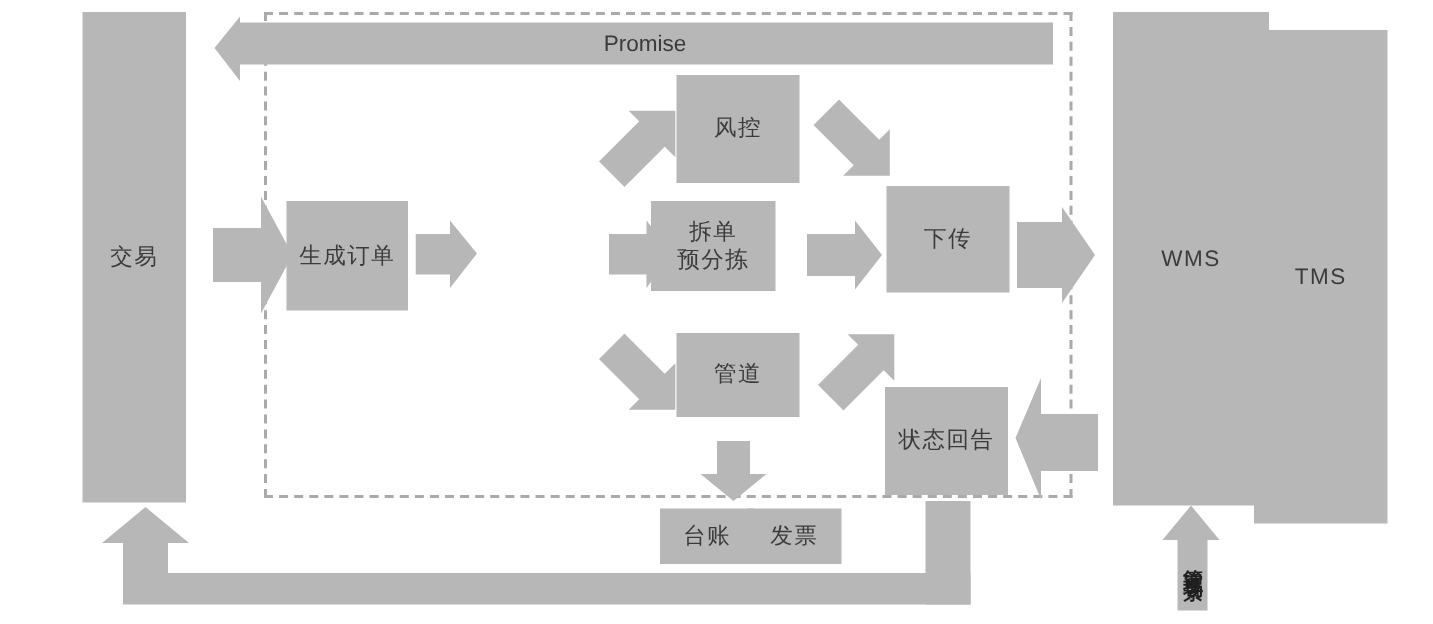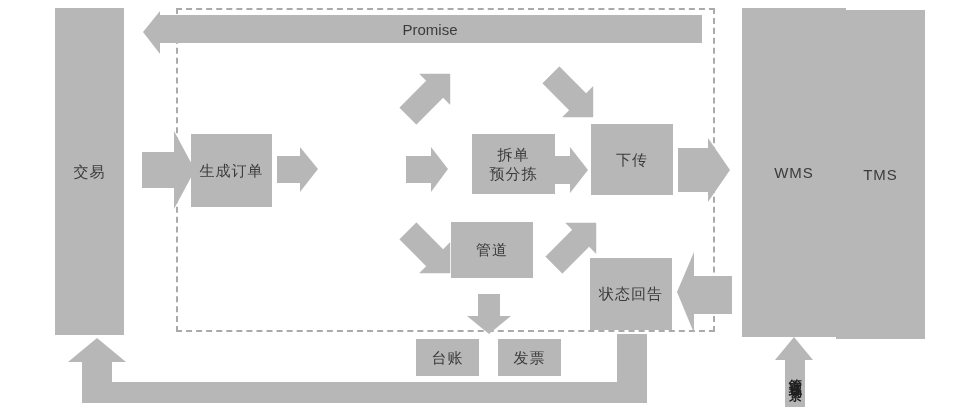--- a/index.html
+++ b/index.html
@@ -60,53 +60,56 @@
 
   <div class="box" style="left:55px;top:8px;width:69px;height:327px">
     <span>交易</span>
   </div>
 
   <div class="box" style="left:191px;top:134px;width:81px;height:73px">
     <span>生成订单</span>
   </div>
 
 
-  <div class="box" style="left:472px;top:134px;width:83px;height:60px">
+  <div class="box" style="left:434px;top:134px;width:83px;height:60px">
     <div>
       <div>拆单</div>
       <div>预分拣</div>
     </div>
   </div>
 
+  <div class="box" style="left:451px;top:50px;width:82px;height:72px">
+    <span>风控</span>
+  </div>
 
   <div class="box" style="left:451px;top:222px;width:82px;height:56px">
     <span>管道</span>
   </div>
 
   <div class="box" style="left:591px;top:124px;width:82px;height:71px">
     <span>下传</span>
   </div>
 
   <div class="box" style="left:590px;top:258px;width:82px;height:72px">
     <span>状态回告</span>
   </div>
 
-  <div class="box" style="left:416px;top:339px;width:63px;height:37px">
+  <div class="box" style="left:440px;top:339px;width:63px;height:37px">
     <span>台账</span>
   </div>
 
   <div class="box" style="left:498px;top:339px;width:63px;height:37px">
     <span>发票</span>
   </div>
 
   <div class="box" style="left:742px;top:8px;width:104px;height:329px;z-index:2">
     <span>WMS</span>
   </div>
 
-  <div class="box" style="left:836px;top:10px;width:89px;height:329px">
+  <div class="box" style="left:836px;top:20px;width:89px;height:329px">
     <span>TMS</span>
   </div>
 
   <svg class="arrow-svg" style="left:142px;top:131px" width="53" height="78">
     <polygon points="0,21 32,21 32,0 53,39 32,78 32,57 0,57" style="fill:var(--shape)"></polygon>
   </svg>
 
   <svg class="arrow-svg" style="left:277px;top:147px" width="41" height="45">
     <polygon points="0,9 23,9 23,0 41,22 23,45 23,36 0,36" style="fill:var(--shape)"></polygon>
   </svg>

